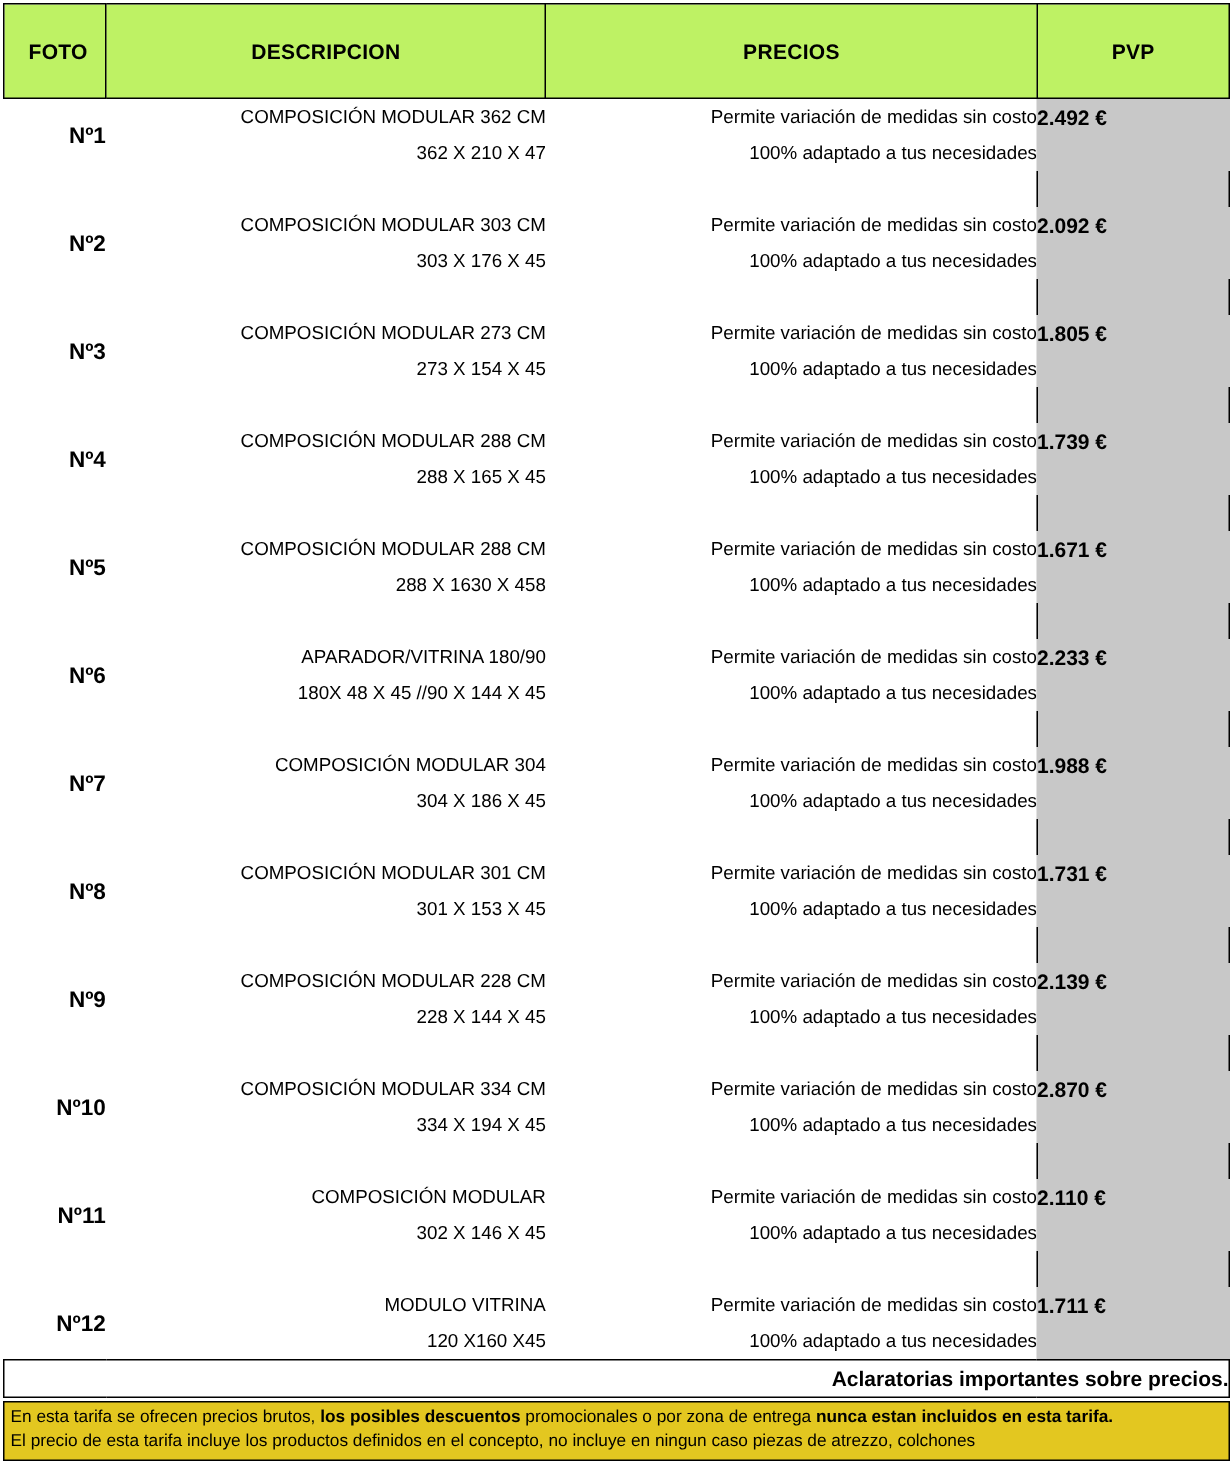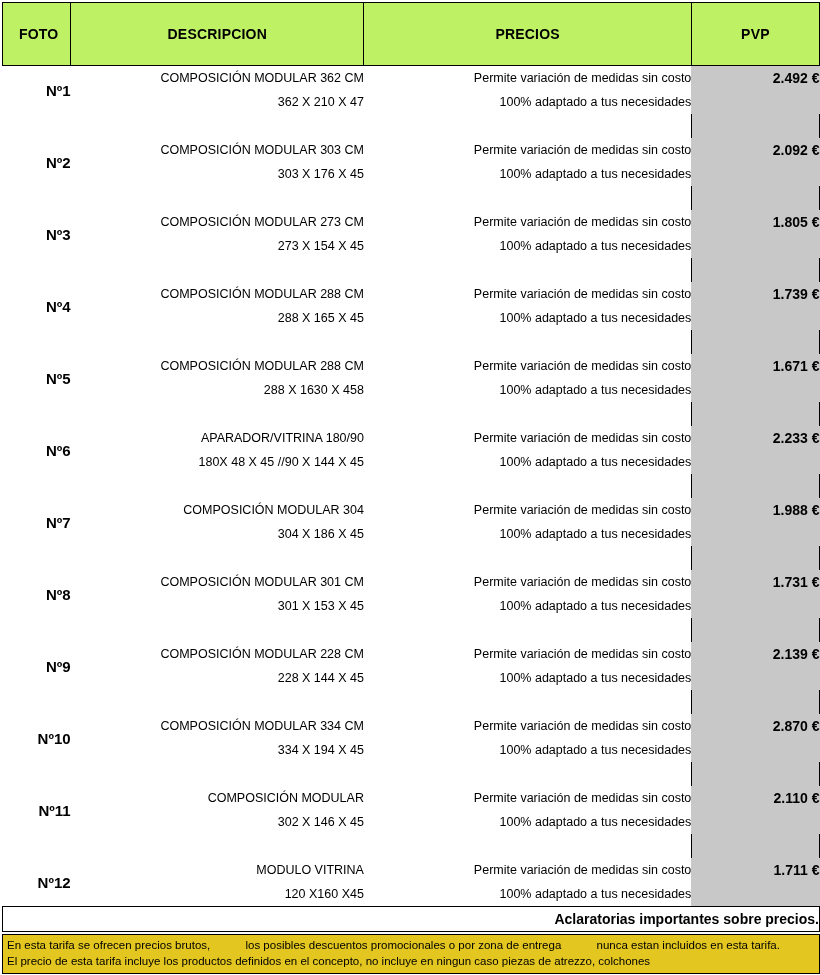--- a/index.html
+++ b/index.html
@@ -64,21 +64,20 @@
     line-height: 22px;
     white-space: nowrap;
     overflow: hidden;
     text-align: right;
   }
   td.pvp-cell {
     border: 1px solid #000000;
     background: #c8c8c8;
     font-size: 14px;
     font-weight: bold;
-    text-align: right;
     padding-right: 6px;
     height: 24px;
   }
   td.pvp-blank {
     border-left: 1px solid #000000;
     border-right: 1px solid #000000;
     background: #c8c8c8;
     height: 24px;
   }
   td.gap-cell {
@@ -112,21 +111,21 @@
     border: 1px solid #000000;
     box-sizing: border-box;
     padding: 3px 4px 4px 4px;
   }
   .notes-block p {
     margin: 0;
     font-size: 11.5px;
     line-height: 15.5px;
     white-space: nowrap;
   }
-  .notes-block b { font-weight: normal; margin-left: 32px; }
+  .notes-block b { font-weight: bold; }
 </style>
 </head>
 <body>
 
 <div class="sheet">
 
   <table class="price-table">
     <colgroup>
       <col class="c-foto">
         <col class="c-desc">

